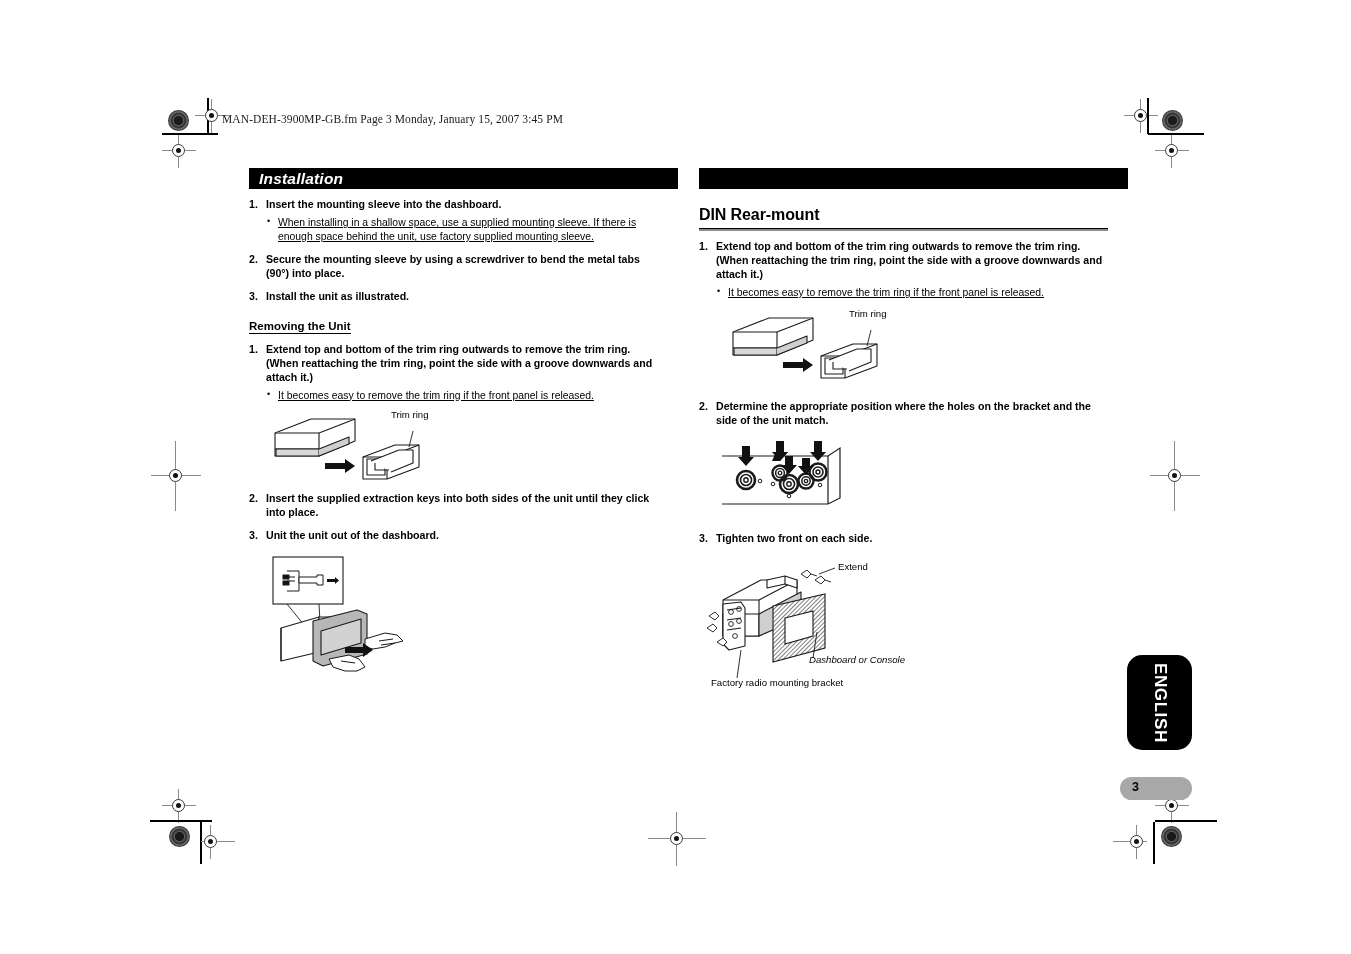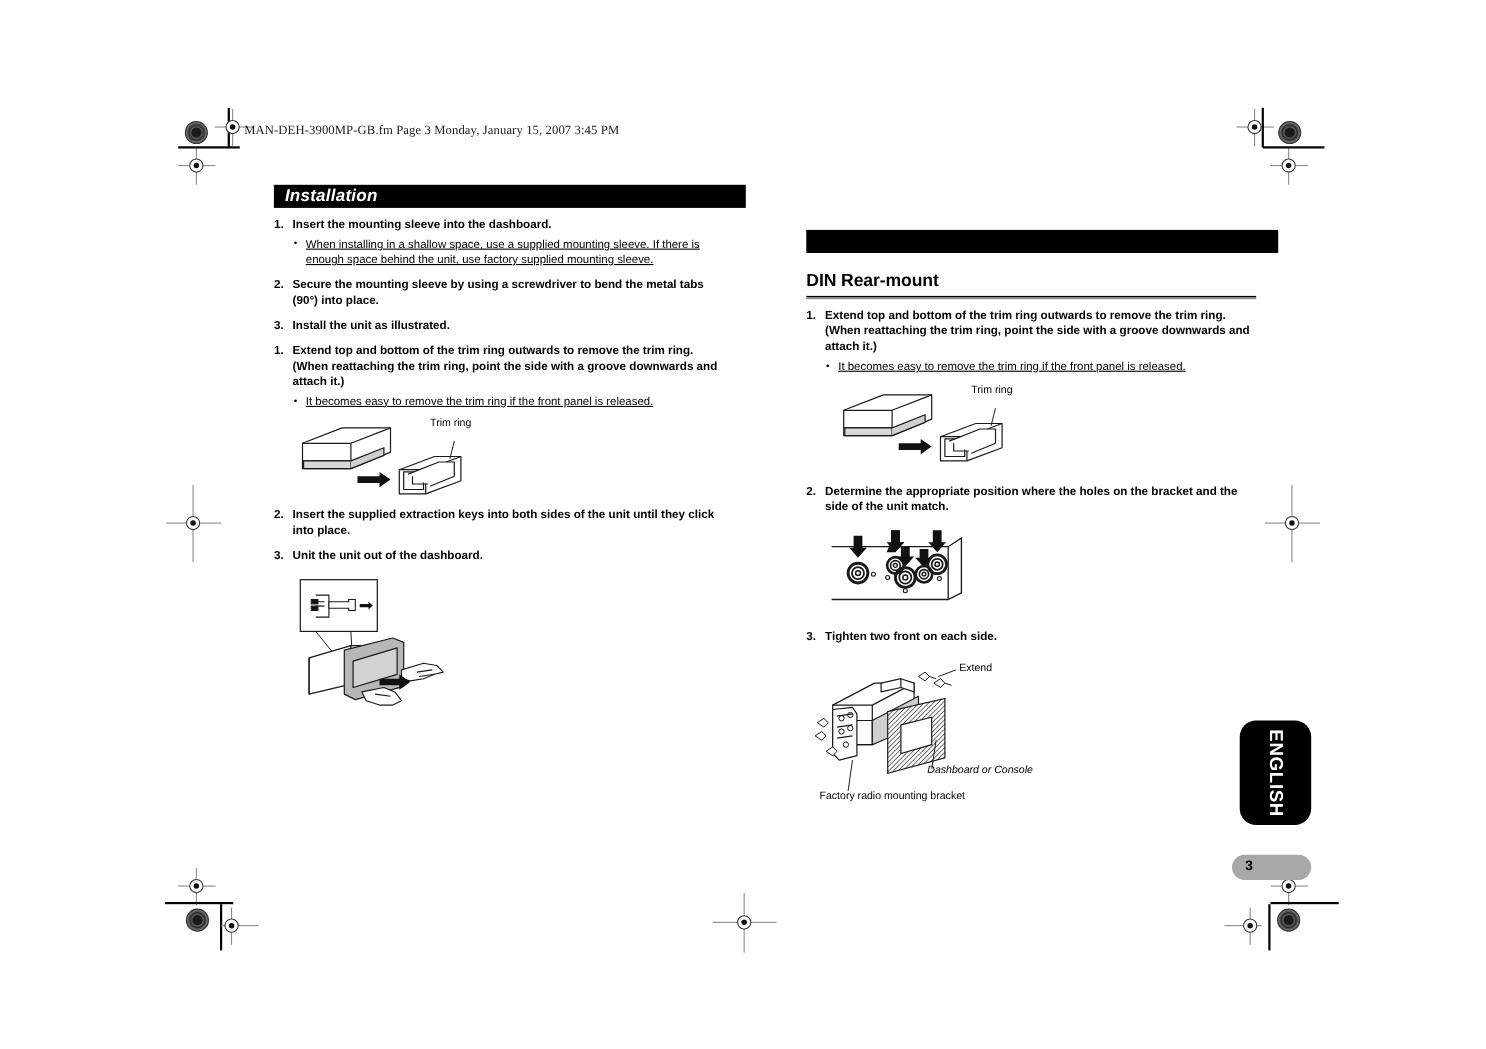--- a/index.html
+++ b/index.html
@@ -75,21 +75,21 @@
     letter-spacing: 0.1px;
     color: #1a1a1a;
     white-space: nowrap;
   }
 
   .col {
     position: absolute;
     width: 409px;
   }
   .col-left  { left: 249px; top: 168px; }
-  .col-right { left: 733px; top: 168px; margin-top: 41px; }
+  .col-right { left: 699px; top: 168px; }
 
   .black-bar {
     background: #000000;
     height: 21px;
     width: 429px;
     display: flex;
     align-items: center;
     padding-left: 10px;
     box-sizing: border-box;
   }
@@ -321,20 +321,23 @@
       <li class="step">
         <span class="num">2.</span>
         <span>Secure the mounting sleeve by using a screwdriver to bend the metal tabs (90°) into place.</span>
       </li>
       <li class="step">
         <span class="num">3.</span>
         <span>Install the unit as illustrated.</span>
       </li>
     </ol>
 
+    <div>
+      <div class="sub-head">Removing the Unit</div>
+    </div>
 
     <ol class="steps" style="margin-top:2px;">
       <li class="step">
         <span class="num">1.</span>
         <span>Extend top and bottom of the trim ring outwards to remove the trim ring. (When reattaching the trim ring, point the side with a groove downwards and attach it.)</span>
         <ul class="bullets">
           <li class="bullet">It becomes easy to remove the trim ring if the front panel is released.</li>
         </ul>
       </li>
     </ol>

